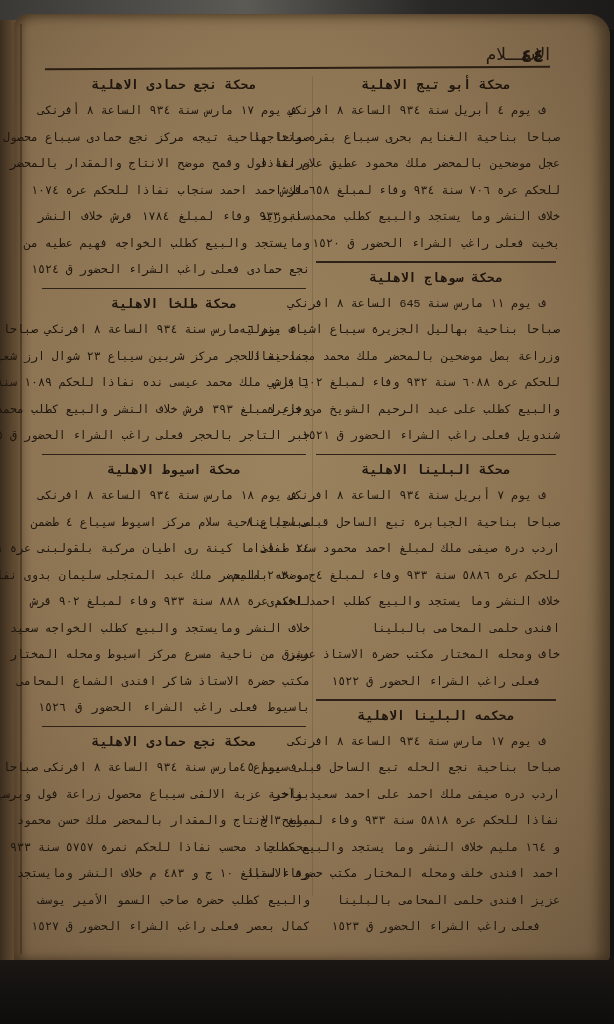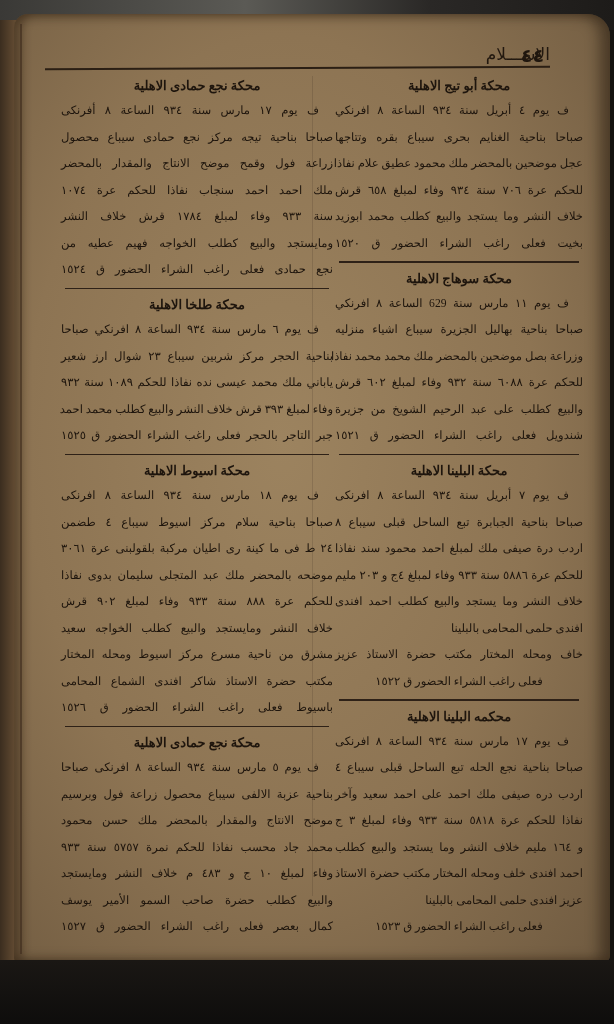--- a/index.html
+++ b/index.html
@@ -37,21 +37,21 @@
   .running-title {
     position:absolute; left:0; right:0; top:4px; text-align:right;
     font-size:17px; color:#22180f; letter-spacing:2px;
   }
   .header-rule {
     position:absolute; left:45px; top:67px; width:505px; height:2px;
     background:#2b1f14; transform:rotate(-0.3deg);
   }
   .column {
     position:absolute; top:74px; direction:rtl;
-    color:#1e150d; font-family:Liberation Serif, serif;margin-left:23px;
+    color:#1e150d; font-family:Liberation Mono, monospace;
   }
   .col-right { left:310px; width:252px; }
   .col-left  { left:36px;  width:276px; }
   .col-divider {
     position:absolute; left:312px; top:76px; width:1px; height:820px;
     background:rgba(40,28,18,.15);
   }
   .notice { position:relative; }
   .notice-title {
     text-align:center; font-size:13px; line-height:20px; font-weight:bold;
@@ -98,21 +98,21 @@
     <div class="notice-line">صباحا بناحية الغنايم بحرى سيباع بقره وتتاجها</div>
     <div class="notice-line">عجل موضحين بالمحضر ملك محمود عطيق علام نفاذا</div>
     <div class="notice-line">للحكم عرة ٧٠٦ سنة ٩٣٤ وفاء لمبلغ ٦٥٨ قرش</div>
     <div class="notice-line">خلاف النشر وما يستجد والبيع كطلب محمد ابوزيد</div>
     <div class="notice-line">بخيت   فعلى راغب الشراء الحضور ق ١٥٢٠</div>
   </div>
   <div class="rule"></div>
 
   <div class="notice">
     <div class="notice-title">محكة سوهاج الاهلية</div>
-    <div class="notice-line first">ف يوم ١١ مارس سنة 629 الساعة ٨ افرنكي</div>
+    <div class="notice-line first">ف يوم ١١ مارس سنة 645 الساعة ٨ افرنكي</div>
     <div class="notice-line">صباحا بناحية بهاليل الجزيرة سيباع اشياء منزليه</div>
     <div class="notice-line">وزراعة بصل موضحين بالمحضر ملك محمد محمد نفاذا</div>
     <div class="notice-line">للحكم عرة ٦٠٨٨ سنة ٩٣٢ وفاء لمبلغ ٦٠٢ قرش</div>
     <div class="notice-line">والبيع كطلب على عبد الرحيم الشويخ من جزيرة</div>
     <div class="notice-line">شندويل   فعلى راغب الشراء الحضور ق ١٥٢١</div>
   </div>
   <div class="rule"></div>
 
   <div class="notice">
     <div class="notice-title">محكة البلينا الاهلية</div>

